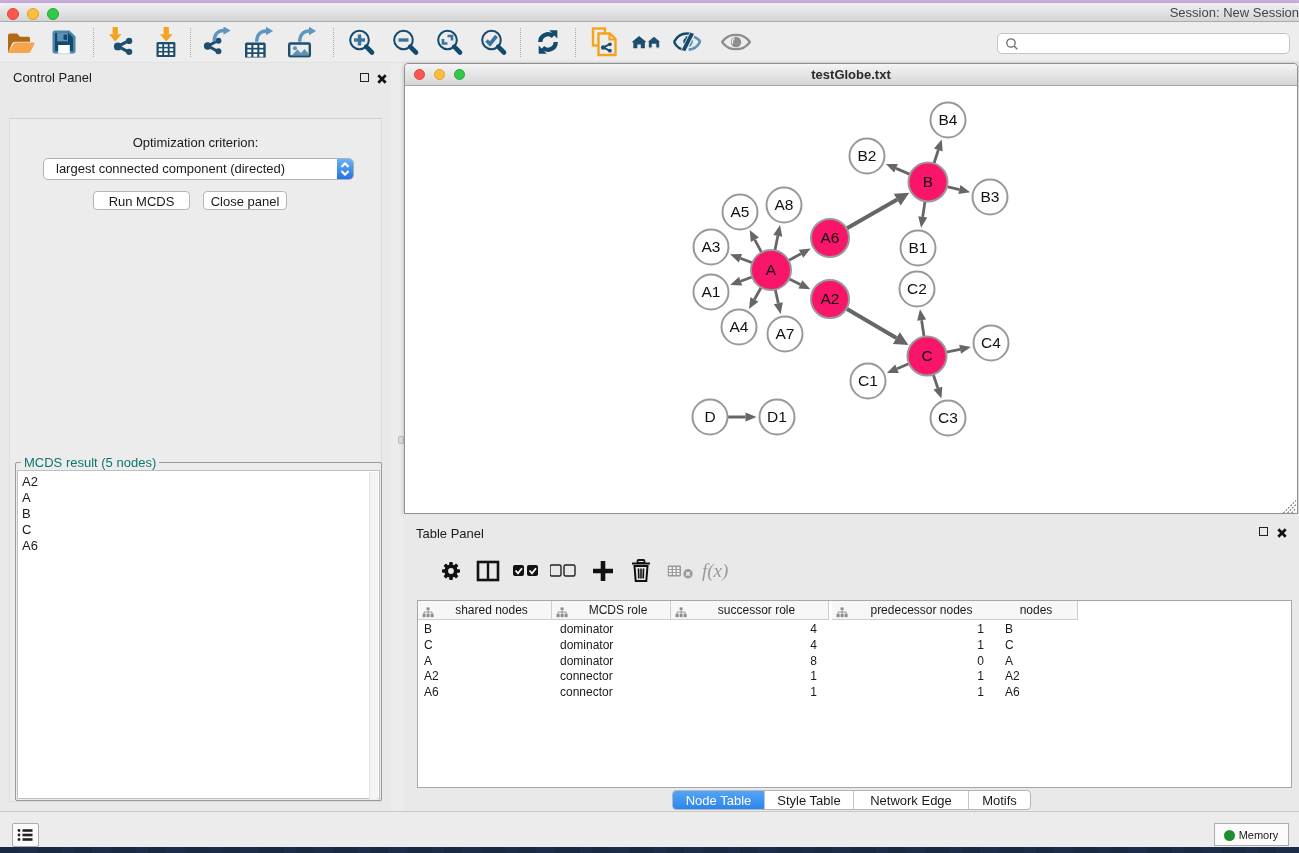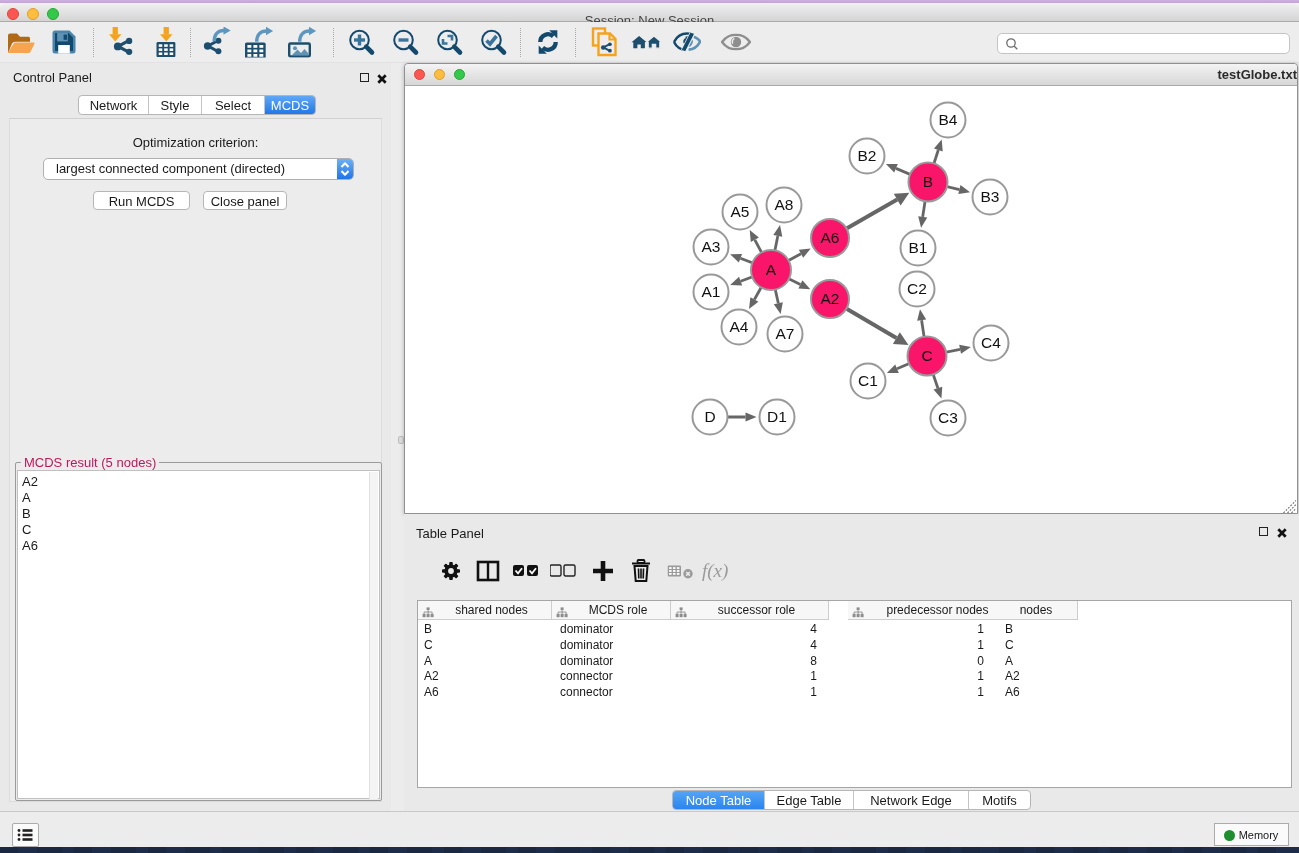--- a/index.html
+++ b/index.html
@@ -4,51 +4,51 @@
 html,body{width:1299px;height:853px;overflow:hidden}
 body{font-family:"Liberation Sans",sans-serif;background:#ececec;position:relative}
 #top-deco{position:absolute;left:0;top:0;width:1299px;height:3px;background:linear-gradient(#cdb2e0,#bfa3d6)}
 #bot-deco{position:absolute;left:0;top:847px;width:1299px;height:6px;background:#1d2c49}
 #bot-deco i{position:absolute;top:0;height:6px;background:#1a2842;display:block}
 #titlebar{position:absolute;left:0;top:2px;width:1299px;height:20px;background:linear-gradient(#f2f2f2,#d4d4d4);border-radius:5px 5px 0 0;border-bottom:1px solid #ababab;box-shadow:inset 0 1px 0 #ffffff}
 .tl{position:absolute;border-radius:50%;width:12px;height:12px;top:6px}
 #titlebar .t-red{left:7px;background:#fc5652;border:0.5px solid #e0443e}
 #titlebar .t-yel{left:27px;background:#fdbe40;border:0.5px solid #dfa023}
 #titlebar .t-grn{left:47px;background:#34c84a;border:0.5px solid #24a832}
-#wtitle{position:absolute;width:100%;text-align:center;top:11px;font-size:13px;color:#454545}
+#wtitle{position:absolute;width:100%;text-align:right;top:3px;font-size:13px;color:#454545}
 #toolbar{position:absolute;left:0;top:22px;width:1299px;height:41px;background:#ededed;border-bottom:1px solid #e2e2e2}
 .ticon{position:absolute;top:50%;transform:translate(-50%,-50%)}
 .ticon svg{display:block}
 .tsep{position:absolute;top:6px;height:29px;width:0;border-left:1px dotted #a9a9a9}
 #search{position:absolute;left:997px;top:11px;width:293px;height:21px;background:#fff;border:1px solid #c4c4c4;border-radius:5px}
 #cpanel{position:absolute;left:0;top:63px;width:391px;height:748px;background:#e9e9e9}
 #cpanel .hdr{position:absolute;left:13px;top:7px;font-size:13px;color:#1a1a1a}
 .sqbtn{position:absolute;width:9px;height:9px;border:1.5px solid #222}
 .xbtn{position:absolute;width:10px;height:10px}
 .xbtn svg{display:block}
 #tabs{position:absolute;left:78px;top:32px;height:20px;display:flex;border:1px solid #b6b6b6;border-radius:4px;background:#fff;overflow:hidden}
 #tabs div{font-size:13px;color:#1a1a1a;text-align:center;line-height:19px;border-right:1px solid #c4c4c4}
 #tabs div:last-child{border-right:none}
 #tabs .sel{background:linear-gradient(#5fa8f5,#2277e8);color:#fff}
 #cbody{position:absolute;left:9px;top:55px;width:373px;height:684px;background:#ececec;border:1px solid #dcdcdc;border-top:1px solid #d0d0d0}
 #optlbl{position:absolute;left:0;top:72px;width:391px;text-align:center;font-size:13px;color:#1a1a1a}
 #combo{position:absolute;left:43px;top:95px;width:311px;height:22px;background:#fff;border:1px solid #b0b0b0;border-radius:5px;font-size:13px;color:#1a1a1a;line-height:20px;padding-left:12px}
 #combo .step{position:absolute;right:0;top:0;width:16px;height:20px;border-radius:0 4px 4px 0;background:linear-gradient(#6cb1f7,#1f74e8)}
 .btn{position:absolute;height:19px;background:#fff;border:1px solid #b6b6b6;border-radius:4px;font-size:13px;color:#1a1a1a;text-align:center;line-height:19px}
 #grp{position:absolute;left:15px;top:399px;width:367px;height:339px;border:1px solid #9a9a9a;border-radius:2px}
-#grplbl{position:absolute;left:21px;top:392px;background:#ececec;padding:0 3px;font-size:13px;color:#be185d}
+#grplbl{position:absolute;left:21px;top:392px;background:#ececec;padding:0 3px;font-size:13px;color:#0f766e}
 #mlist{position:absolute;left:17px;top:407px;width:363px;height:329px;background:#fff;border:1px solid #c0c0c0;font-size:13px;color:#1a1a1a;padding-top:3px}
 #mlist .sb{position:absolute;right:1px;top:1px;width:9px;height:327px;background:#f4f4f4;border-left:1px solid #e0e0e0}
 #mlist .it{padding-left:4px;height:16px;line-height:16px}
 #netwin{position:absolute;left:404px;top:63px;width:894px;height:451px;border:1px solid #909090;border-radius:4px 4px 0 0;background:#fff;box-shadow:0 1px 4px rgba(0,0,0,0.25)}
 #nettl{position:absolute;left:0;top:0;width:100%;height:22px;background:linear-gradient(#f4f4f4,#d6d6d6);border-bottom:1px solid #a8a8a8;border-radius:4px 4px 0 0}
 #nettl .t-red{left:9px;background:#fc5652;border:0.5px solid #e0443e;width:11px;height:11px;top:5px}
 #nettl .t-yel{left:29px;background:#fdbe40;border:0.5px solid #dfa023;width:11px;height:11px;top:5px}
 #nettl .t-grn{left:49px;background:#34c84a;border:0.5px solid #24a832;width:11px;height:11px;top:5px}
-#nettl span{position:absolute;width:100%;text-align:right;top:3px;font-size:13px;font-weight:bold;color:#2a2a2a}
+#nettl span{position:absolute;width:100%;text-align:center;top:3px;font-size:13px;font-weight:bold;color:#2a2a2a}
 #gcanvas{position:absolute;left:0px;top:23px}
 #resz{position:absolute;right:1px;bottom:1px;width:13px;height:13px}
 #tpanel{position:absolute;left:404px;top:514px;width:895px;height:297px;background:#e9e9e9}
 #tpanel .hdr{position:absolute;left:12px;top:12px;font-size:13px;color:#1a1a1a}
 #ttb{position:absolute;left:16px;top:34px;width:100%;height:50px}
 .ticon2{position:absolute;top:50%;transform:translate(-50%,-50%)}
 .fx{position:absolute;left:282px;top:12px;font-family:"Liberation Serif",serif;font-style:italic;font-size:19px;color:#9a9a9a}
 #ttable{position:absolute;left:13px;top:86px;width:875px;height:188px;background:#fff;border:1px solid #a6a6a6}
 .thead{position:absolute;left:0;top:0;height:19px;background:#f7f7f7;border-right:1px solid #cdcdcd;border-bottom:1px solid #cdcdcd}
 .thead .ti{position:absolute;left:5px;top:4px}
@@ -258,26 +258,20 @@
         </svg></span>
     </div>
   </div>
 <div id="cpanel">
   <div class="hdr">Control Panel</div>
   <div class="sqbtn" style="left:360px;top:10px"></div>
   <div class="xbtn" style="left:377px;top:11px">
       <svg width="10" height="10" viewBox="0 0 10 10">
         <path d="M1.3 1.3 L8.7 8.7 M8.7 1.3 L1.3 8.7" stroke="#111111" stroke-width="2.7"></path>
       </svg>
-    </div>
-  <div id="tabs">
-      <div style="width:70px">Network</div>
-      <div style="width:53px">Style</div>
-      <div style="width:63px">Select</div>
-      <div class="sel" style="width:50px">MCDS</div>
     </div>
   <div id="cbody"></div>
   <div id="optlbl">Optimization criterion:</div>
   <div id="combo">largest connected component (directed)<span class="step"><svg width="16" height="20" viewBox="0 0 16 20">
           <path d="M4.5 8 L8 4.2 L11.5 8" fill="none" stroke="#fff" stroke-width="2" stroke-linejoin="round"></path>
           <path d="M4.5 12 L8 15.8 L11.5 12" fill="none" stroke="#fff" stroke-width="2" stroke-linejoin="round"></path>
         </svg></span></div>
   <div class="btn" style="left:93px;top:128px;width:97px">Run MCDS</div>
   <div class="btn" style="left:203px;top:128px;width:84px">Close panel</div>
   <div id="grp"></div>
@@ -490,21 +484,21 @@
             <g fill="#8d8d8d">
               <rect x="4.6" y="0.4" width="3" height="2.6"></rect>
               <rect x="0.6" y="6.8" width="3" height="3.4"></rect>
               <rect x="4.6" y="6.8" width="3" height="3.4"></rect>
               <rect x="8.6" y="6.8" width="3" height="3.4"></rect>
             </g>
             <path d="M6.1 3 v2 M2.1 6.8 v-1.8 h8 v1.8 M6.1 5 v1.8" stroke="#8d8d8d" stroke-width="0.9" fill="none"></path>
           </svg></i>
         <span style="padding-left:14px;">successor role</span>
       </div>
-      <div class="thead" style="left:430px;width:166px">
+      <div class="thead" style="left:414px;width:166px">
         <i class="ti" style="position:absolute;left:4px;top:3px"><svg width="12" height="11" viewBox="0 0 12 11">
             <g fill="#8d8d8d">
               <rect x="4.6" y="0.4" width="3" height="2.6"></rect>
               <rect x="0.6" y="6.8" width="3" height="3.4"></rect>
               <rect x="4.6" y="6.8" width="3" height="3.4"></rect>
               <rect x="8.6" y="6.8" width="3" height="3.4"></rect>
             </g>
             <path d="M6.1 3 v2 M2.1 6.8 v-1.8 h8 v1.8 M6.1 5 v1.8" stroke="#8d8d8d" stroke-width="0.9" fill="none"></path>
           </svg></i>
         <span style="padding-left:14px;">predecessor nodes</span>
@@ -534,21 +528,21 @@
       <div class="trow" style="left:411px;top:67px;width:155px;text-align:right">1</div>
       <div class="trow" style="left:587px;top:67px">A2</div>
       <div class="trow" style="left:6px;top:83px">A6</div>
       <div class="trow" style="left:142px;top:83px">connector</div>
       <div class="trow" style="left:253px;top:83px;width:146px;text-align:right">1</div>
       <div class="trow" style="left:411px;top:83px;width:155px;text-align:right">1</div>
       <div class="trow" style="left:587px;top:83px">A6</div>
     </div>
   <div id="btabs">
       <div class="sel" style="width:92px">Node Table</div>
-      <div style="width:89px">Edge Table</div>
+      <div style="width:89px">Style Table</div>
       <div style="width:115px">Network Edge</div>
       <div style="width:61px">Motifs</div>
     </div>
 </div>
 <div id="statusbar">
   <div id="lstbtn">
       <span style="position:absolute;left:4px;top:4px"><svg width="17" height="14" viewBox="0 0 17 14">
           <circle cx="2" cy="2.5" r="1.4" fill="#222"></circle>
           <rect x="5.5" y="1.2" width="10" height="2.6" fill="#222"></rect>
           <circle cx="2" cy="7" r="1.4" fill="#222"></circle>

